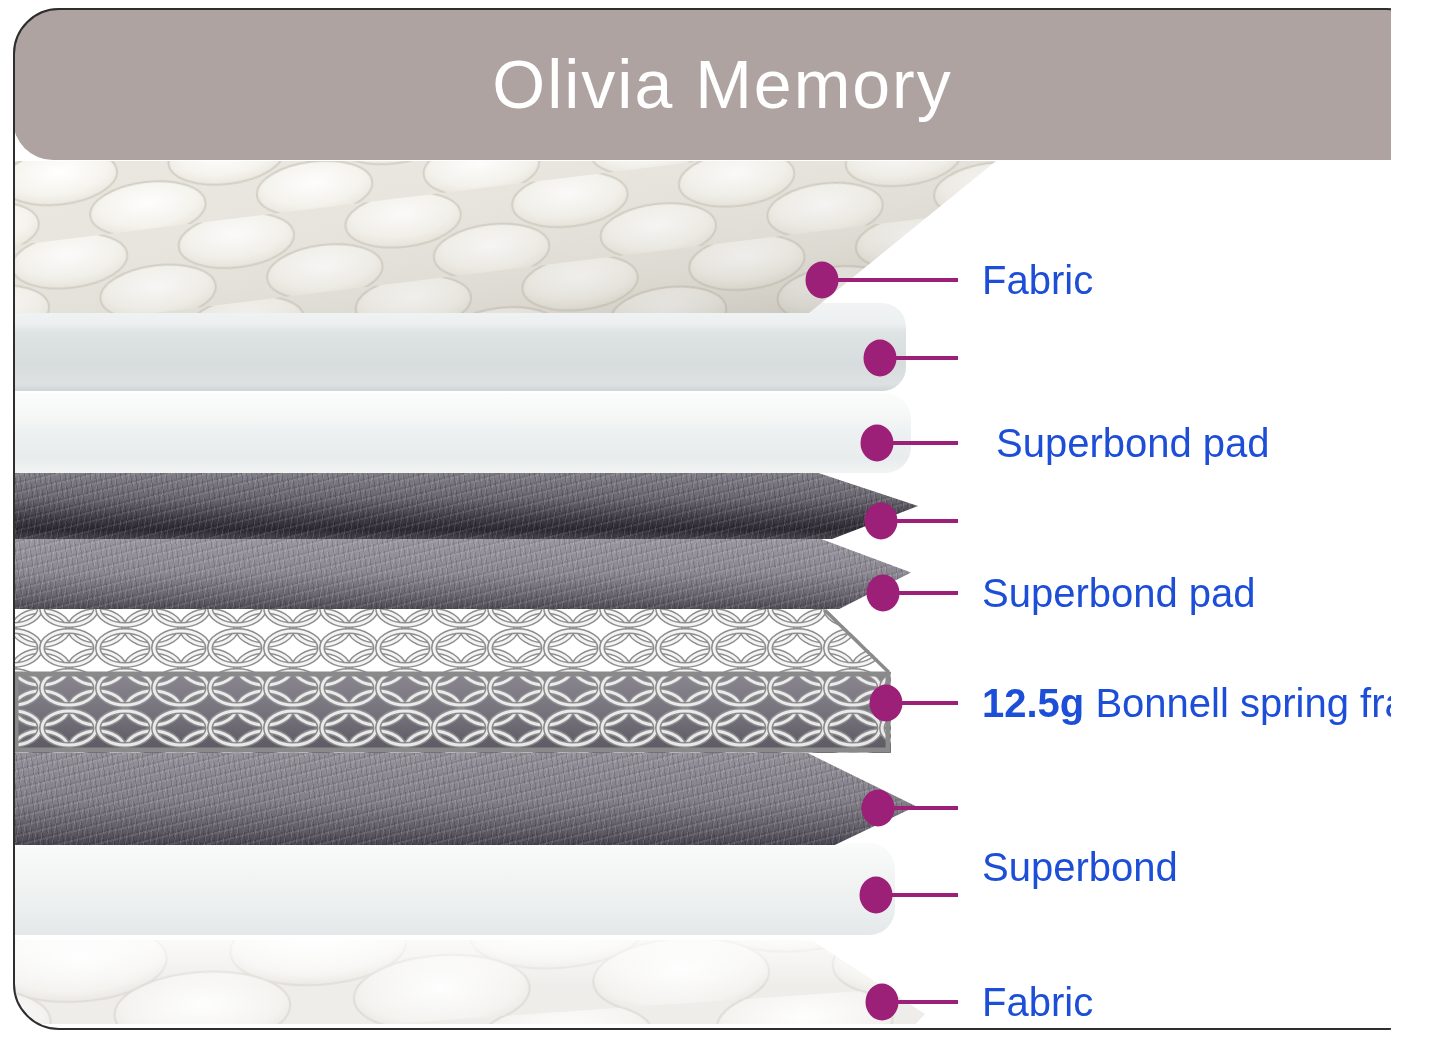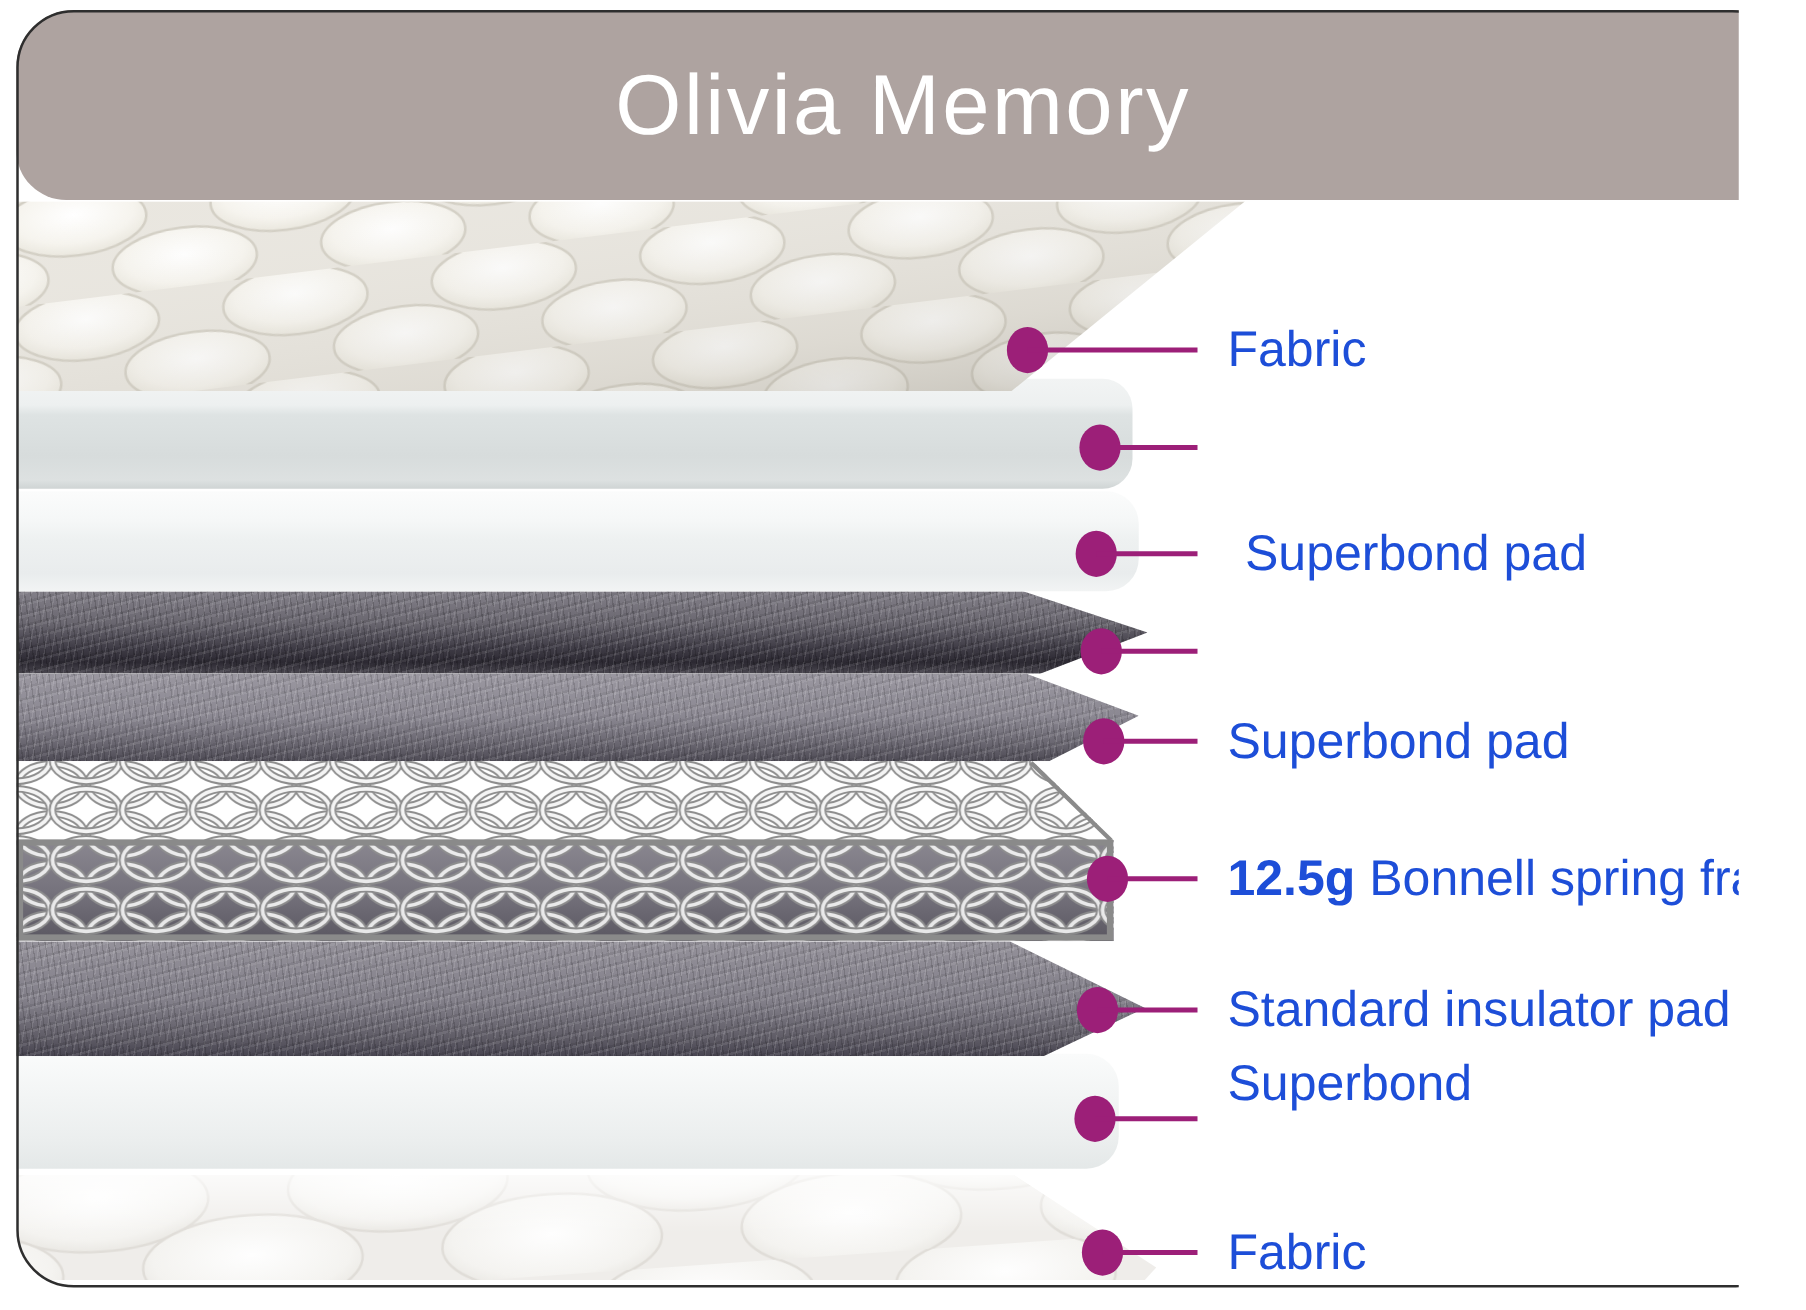--- a/index.html
+++ b/index.html
@@ -210,21 +210,20 @@
     <div class="dot" style="left:883px;top:593px;"></div>
     <div class="cline" style="left:883px;top:591px;width:75px;"></div>
     <div class="clabel" style="top:569px;"><b></b><span>Superbond pad</span></div>
 
     <div class="dot" style="left:886px;top:703px;"></div>
     <div class="cline" style="left:886px;top:701px;width:72px;"></div>
     <div class="clabel" style="top:679px;"><b>12.5g</b><span> Bonnell spring framed</span></div>
 
     <div class="dot" style="left:878px;top:808px;"></div>
     <div class="cline" style="left:878px;top:806px;width:80px;"></div>
-    <div class="clabel" style="top:784px;"><b></b><span>Standard insulator pad</span></div>
 
     <div class="dot" style="left:876px;top:895px;"></div>
     <div class="cline" style="left:876px;top:893px;width:82px;"></div>
     <div class="clabel" style="top:843px;text-align:right;"><b></b><span>Superbond</span></div>
 
     <div class="dot" style="left:882px;top:1002px;"></div>
     <div class="cline" style="left:882px;top:1000px;width:76px;"></div>
     <div class="clabel" style="top:978px;"><b></b><span>Fabric</span></div>
 
   </div>

